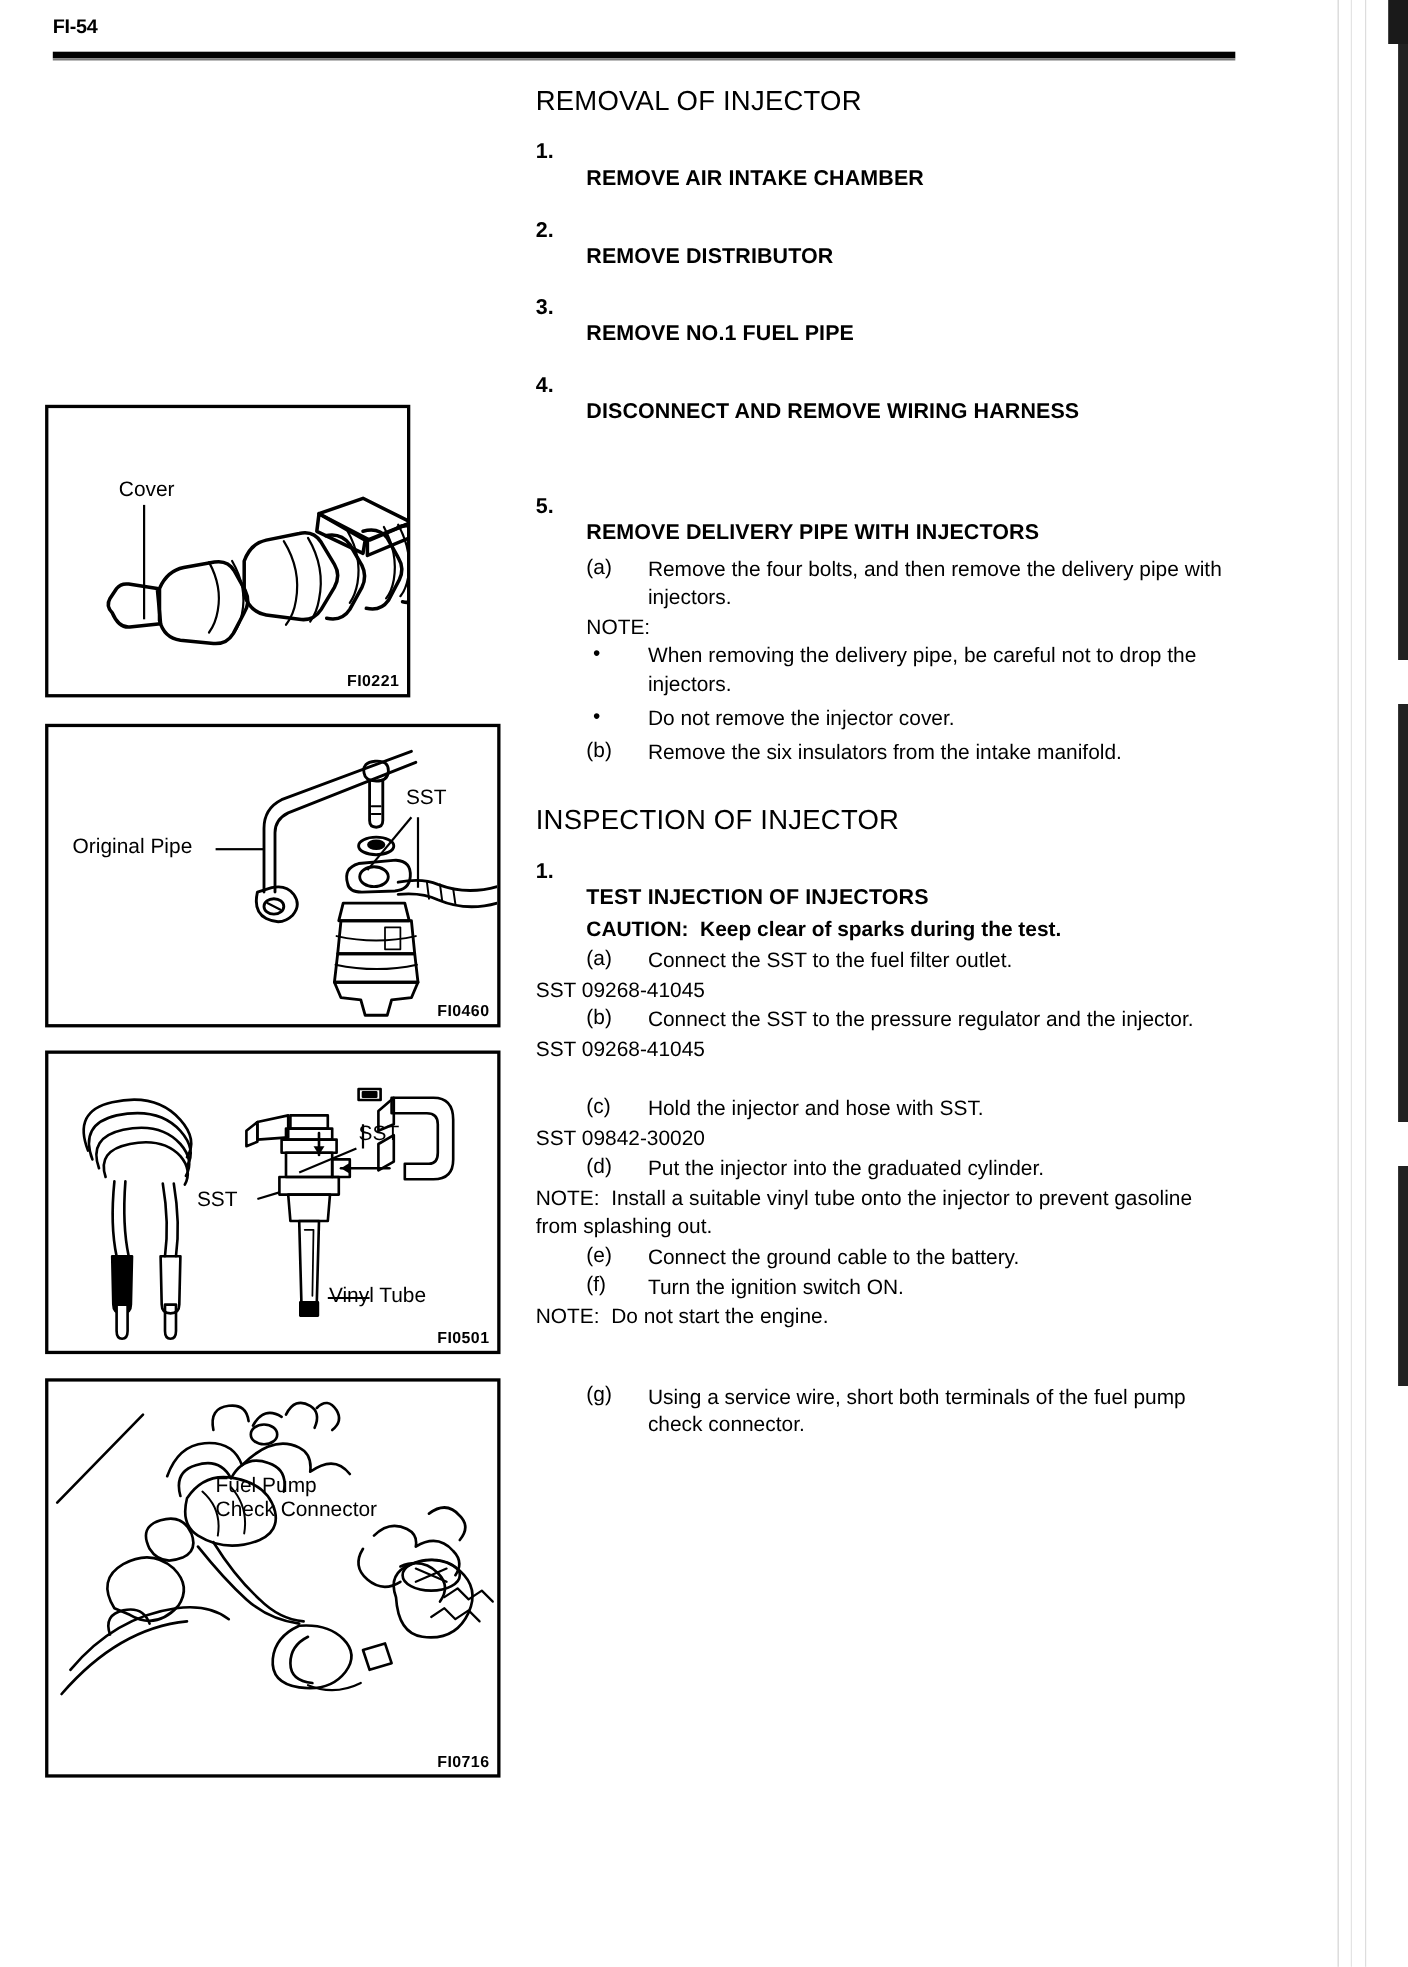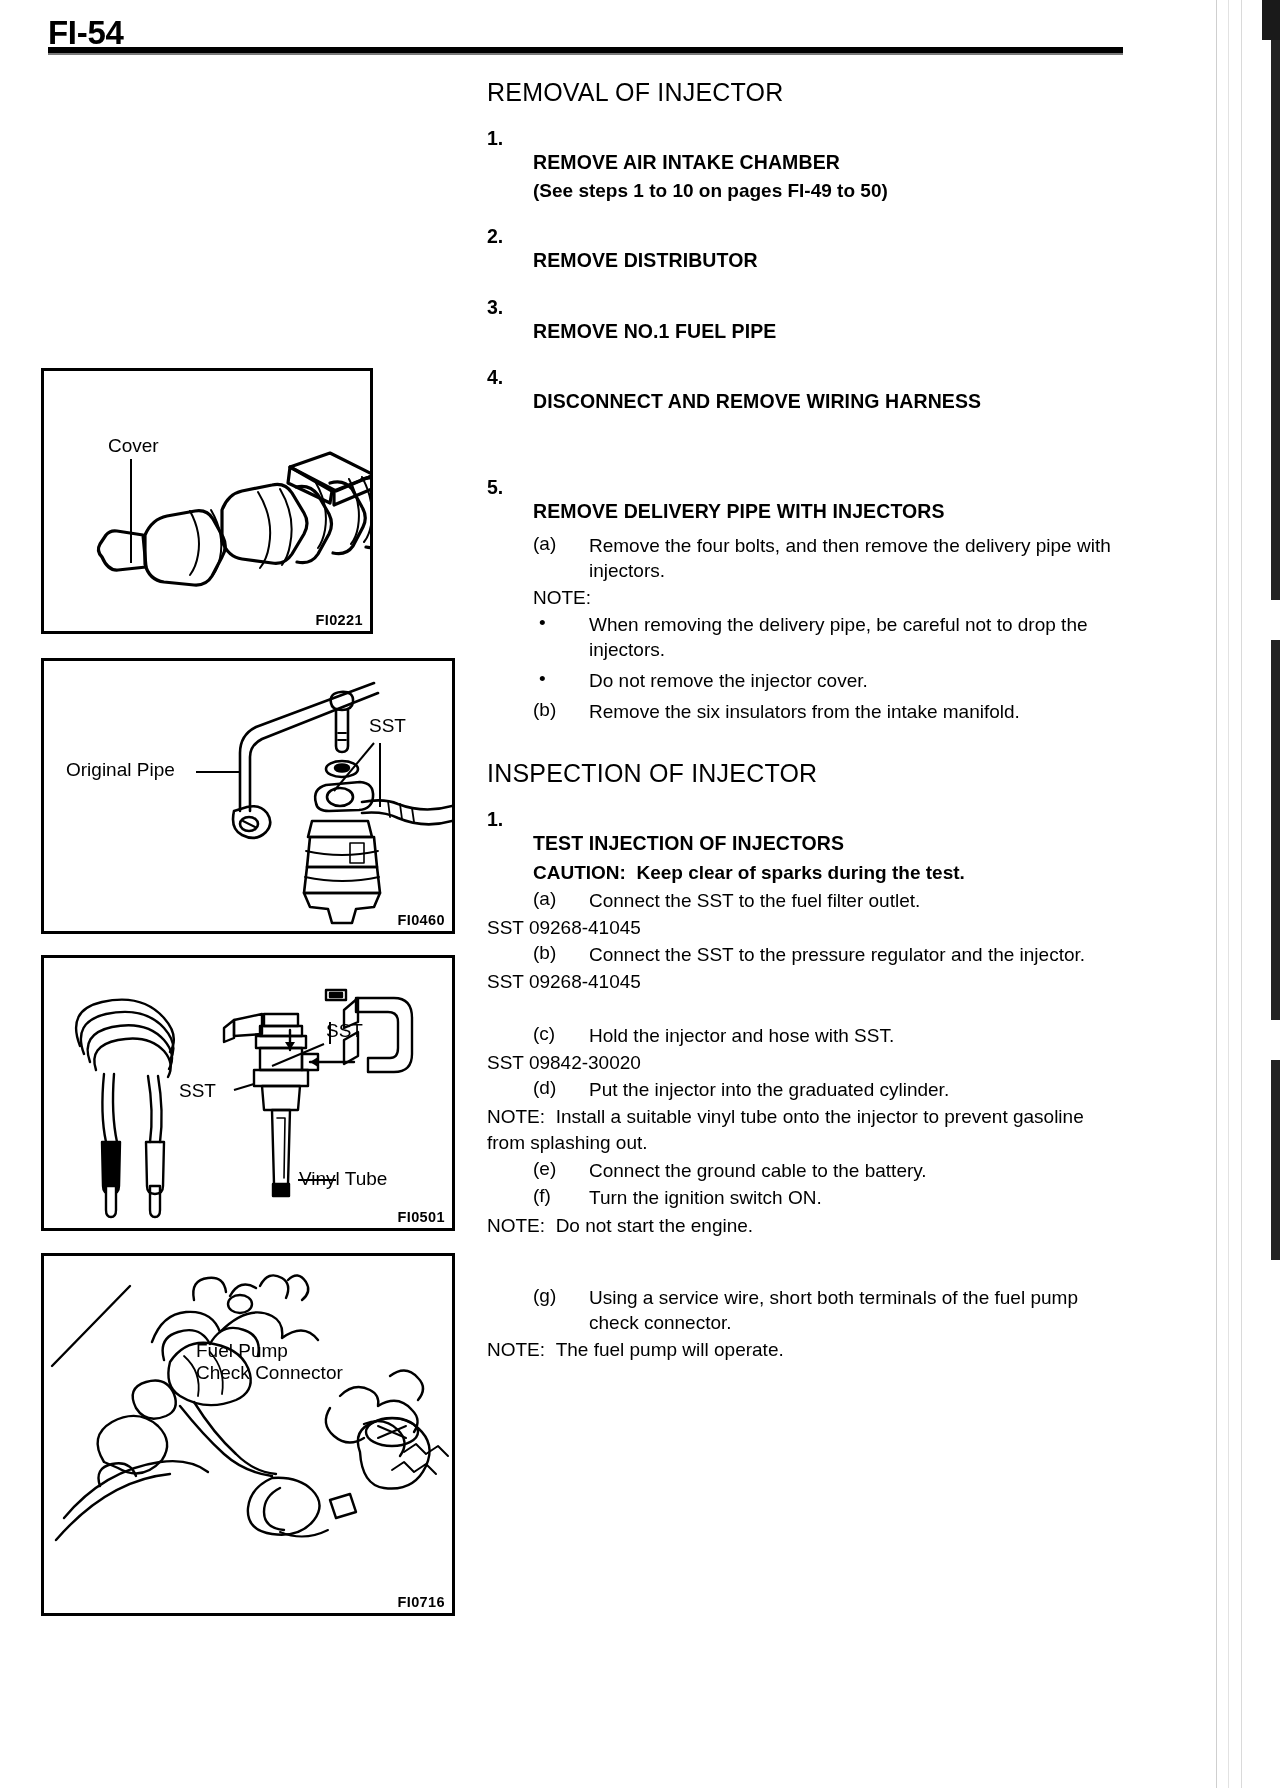--- a/index.html
+++ b/index.html
@@ -55,21 +55,21 @@
     position: absolute;
     left: 0;
     top: 0;
     width: 1180px;
     height: 52px;
   }
   .page-number {
     position: absolute;
     left: 48px;
     top: 14px;
-    font-size: 33px;
+    font-size: 18px;
     font-weight: bold;
     letter-spacing: -0.3px;
   }
   .header-title {
     position: absolute;
     left: 0;
     top: 15px;
     width: 1135px;
     text-align: center;
     font-size: 23px;
@@ -458,21 +458,20 @@
 </div>
 
 <div class="text-col">
 
   <h2 class="section-head">REMOVAL OF INJECTOR</h2>
 
   <div class="step">
     <div class="num">1.</div>
     <div class="body">
       <div class="title">REMOVE AIR INTAKE CHAMBER</div>
-      <div class="sub">(See steps 1 to 10 on pages FI-49 to 50)</div>
     </div>
   </div>
 
   <div class="step" style="margin-top:22px;">
     <div class="num">2.</div>
     <div class="body">
       <div class="title">REMOVE DISTRIBUTOR</div>
     </div>
   </div>
 
@@ -577,18 +576,15 @@
       <span>NOTE:</span>&nbsp;&nbsp;<span>Do not start the engine.</span>
     </div>
 
     <div class="gap-lg"></div>
 
     <div class="lettered">
       <div class="lbl">(g)</div>
       <div class="txt">Using a service wire, short both terminals of the fuel pump check connector.</div>
     </div>
 
-    <div class="note-inline" style="margin-left:-46px;">
-      <span>NOTE:</span>&nbsp;&nbsp;<span>The fuel pump will operate.</span>
-    </div>
 
   </div>
 </div>
 
 </body></html>

